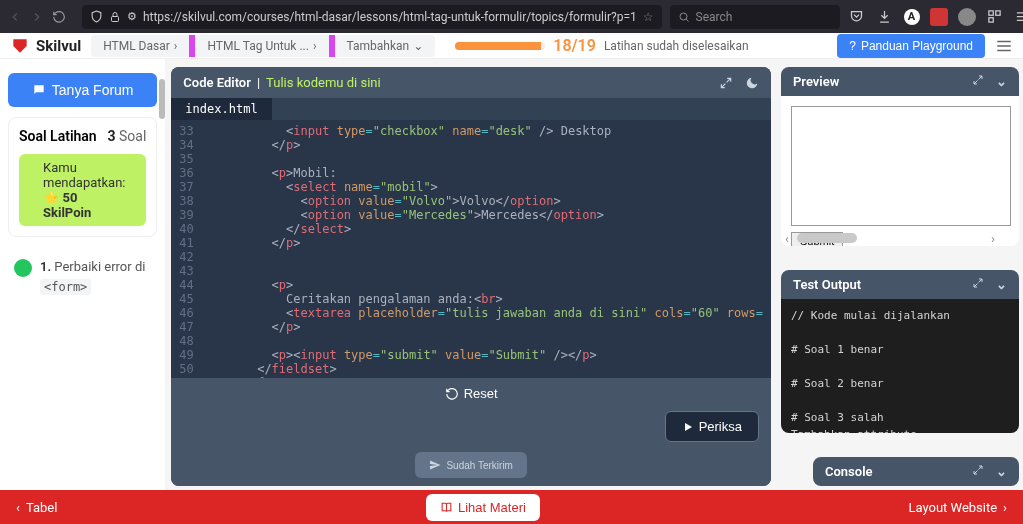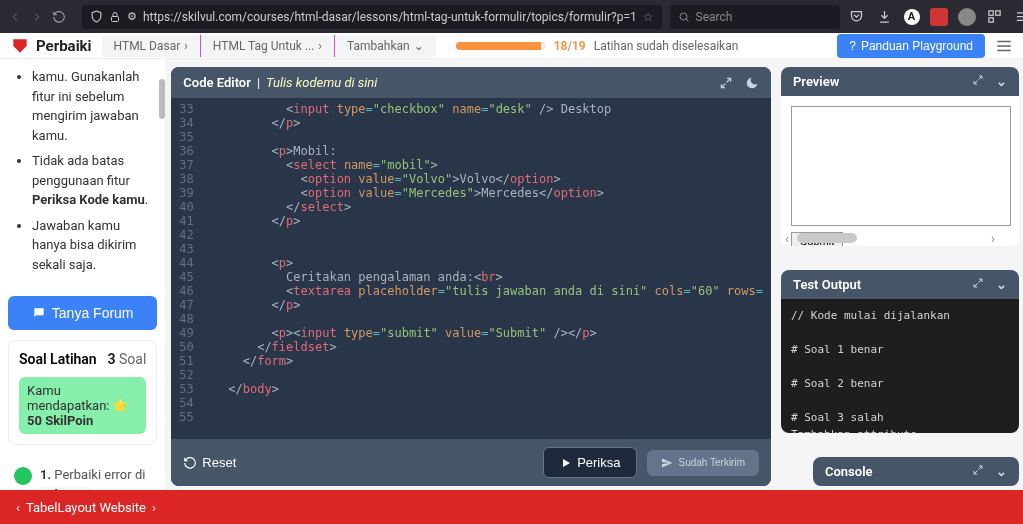--- a/index.html
+++ b/index.html
@@ -17,70 +17,70 @@
 .br-icons span { width: 18px; height: 18px; display: flex; align-items: center; justify-content: center; }
 .ext-icon { width: 16px; height: 16px; border-radius: 3px; }
 .ext-red { background: #d03535; }
 .ext-gray { background: #888; border-radius: 50%; }
 
 
 .app-header { background: #fff; height: 26px; display: flex; align-items: center; padding: 0 10px; gap: 10px; border-bottom: 1px solid #eee; }
 .logo { display: flex; align-items: center; gap: 6px; font-weight: 700; font-size: 15px; color: #222; }
 .logo-mark { width: 20px; height: 20px; }
 .breadcrumb-row { display: flex; align-items: center; gap: 0; }
-.crumb { background: #f3f4f6; padding: 4px 12px; font-size: 12px; color: #666; border-right: 1px solid #d946ef; display: flex; align-items: center; gap: 4px; }
+.crumb { background: #f3f4f6; padding: 4px 12px; font-size: 12px; color: #666; border-right: 6px solid #d946ef; display: flex; align-items: center; gap: 4px; }
 .crumb:first-child { border-radius: 4px 0 0 4px; }
 .crumb:last-child { border-radius: 0 4px 4px 0; border-right: none; }
 .progress-wrap { display: flex; align-items: center; gap: 8px; margin-left: 10px; }
 .progress-bar { width: 90px; height: 8px; background: #eee; border-radius: 4px; overflow: hidden; }
 .progress-fill { height: 100%; background: #fb923c; width: 95%; }
-.progress-text { font-size: 12px; color: #fb923c; font-weight: 600; }
+.progress-text { font-size: 16px; color: #fb923c; font-weight: 600; }
 .progress-label { font-size: 12px; color: #666; }
 .panduan-btn { margin-left: auto; background: #3b82f6; color: #fff; border: none; border-radius: 4px; padding: 5px 12px; font-size: 12px; display: flex; align-items: center; gap: 5px; }
 .hamburger { width: 18px; color: #666; }
 
 
 .main { display: flex; height: 431px; }
 .left-panel { width: 254px; background: #fff; overflow-y: auto; padding: 8px 8px 0; position: relative; }
 .scroll-thumb { position: absolute; right: 0; top: 20px; width: 6px; height: 40px; background: #bbb; border-radius: 3px; }
 .center-panel { flex: 1; display: flex; flex-direction: column; padding: 8px 6px 4px 6px; }
 .right-panel { width: 246px; display: flex; flex-direction: column; padding: 8px 4px 4px 4px; gap: 24px; }
 
 .instr-list { font-size: 13px; color: #333; line-height: 1.5; padding: 0 8px 10px; }
 .instr-list li { margin-left: 16px; margin-bottom: 6px; }
 .tanya-forum { width: 100%; background: #3b82f6; color: #fff; border: none; border-radius: 6px; padding: 9px; font-size: 14px; display: flex; align-items: center; justify-content: center; gap: 6px; margin: 6px 0 10px; }
 
 .card { background: #fff; border: 1px solid #eee; border-radius: 8px; padding: 10px; margin-bottom: 10px; }
 .soal-header { display: flex; justify-content: space-between; font-size: 14px; font-weight: 600; margin-bottom: 10px; }
 .soal-count { font-weight: 400; color: #666; }
 .soal-count b { color: #222; }
-.skil-poin { background: #86efac; border-radius: 6px; padding: 6px 8px; font-size: 13px; color: #333; }
+.skil-poin { background: #bef264; border-radius: 6px; padding: 6px 24px; font-size: 13px; color: #333; }
 
 .task-item { display: flex; gap: 8px; padding: 10px 6px; align-items: flex-start; font-size: 13px; color: #555; line-height: 1.5; }
 .task-num { font-weight: 600; color: #333; }
 .task-status { width: 18px; height: 18px; border-radius: 50%; flex-shrink: 0; margin-top: 2px; }
 .ok { background: #22c55e; }
 .task-body code { background: #f3f4f6; padding: 1px 4px; border-radius: 3px; font-family: monospace; font-size: 12px; }
 
 
 .editor-card { background: #334155; border-radius: 8px; overflow: hidden; display: flex; flex-direction: column; flex: 1; }
 .editor-hdr { background: #475569; color: #fff; padding: 8px 12px; display: flex; align-items: center; gap: 6px; font-size: 13px; }
 .editor-hdr .title { font-weight: 600; }
-.editor-hdr .sub { color: #fef9c3; font-style: italic; }
+.editor-hdr .sub { color: #bef264; }
 .hdr-icons { margin-left: auto; display: flex; gap: 12px; color: #cbd5e1; }
 .file-tab { background: #1e293b; color: #fff; padding: 4px 14px; font-size: 12px; font-family: monospace; width: fit-content; }
 .code-area { background: #293548; flex: 1; display: flex; font-family: Consolas, monospace; font-size: 12px; overflow: hidden; }
 .gutter { background: #293548; color: #626f85; padding: 4px 12px 4px 8px; text-align: right; line-height: 14px; }
 .code-lines { padding: 4px 8px; line-height: 14px; white-space: pre; color: #abb2bf; }
 .t-tag { color: #e06c75; }
 .t-attr { color: #d19a66; }
 .t-str { color: #98c379; }
 .t-op { color: #56b6c2; }
 
-.editor-ftr { background: #475569; padding: 8px 12px; display: flex; align-items: center; gap: 10px; }
+.editor-ftr { background: #475569; padding: 8px 12px; display: flex; align-items: center; gap: 10px; flex-direction: column; }
 .reset-btn { color: #fff; background: none; border: none; font-size: 13px; display: flex; align-items: center; gap: 5px; }
 .periksa-btn { margin-left: auto; background: #1e293b; color: #fff; border: 1px solid #64748b; border-radius: 6px; padding: 7px 16px; font-size: 13px; display: flex; align-items: center; gap: 5px; }
 .sudah-btn { background: #64748b; color: #cbd5e1; border: none; border-radius: 6px; padding: 7px 14px; font-size: 10px; display: flex; align-items: center; gap: 5px; }
 
 
 .r-card { background: #fff; border-radius: 8px; overflow: hidden; display: flex; flex-direction: column; }
 .r-hdr { background: #475569; color: #fff; padding: 7px 12px; display: flex; align-items: center; font-size: 13px; font-weight: 600; }
 .r-hdr .hdr-icons { color: #cbd5e1; }
 .preview-body { padding: 10px; height: 150px; position: relative; }
 .preview-box { border: 1px solid #999; width: 220px; height: 120px; margin-bottom: 6px;}
@@ -172,21 +172,21 @@
         </svg>
       </span>
   </div>
 </div>
 
 <div class="app-header">
   <div class="logo">
     <svg class="logo-mark" viewBox="0 0 24 24">
         <path fill="#dc2626" d="M4 4 L20 4 L20 12 L12 20 L4 12 Z"></path>
       </svg>
-    <span>Perbaiki</span>
+    <span>Skilvul</span>
   </div>
   <div class="breadcrumb-row">
     <div class="crumb">
         <span>HTML Dasar</span>
         <span>›</span>
       </div>
     <div class="crumb">
         <span>HTML Tag Untuk ...</span>
         <span>›</span>
       </div>
@@ -209,25 +209,20 @@
   <span class="hamburger">
       <svg width="18" height="18" viewBox="0 0 24 24" fill="none" stroke="currentColor" stroke-width="2">
         <path d="M3 6h18M3 12h18M3 18h18"></path>
       </svg>
     </span>
 </div>
 
 <div class="main">
   <div class="left-panel">
     <div class="scroll-thumb"></div>
-    <ul class="instr-list">
-      <li><span>kamu. Gunakanlah fitur ini sebelum mengirim jawaban kamu.</span></li>
-      <li>Tidak ada batas penggunaan fitur <b>Periksa Kode kamu</b>.</li>
-      <li><span>Jawaban kamu hanya bisa dikirim sekali saja.</span></li>
-    </ul>
     <button class="tanya-forum">
       <span>
           <svg width="14" height="14" viewBox="0 0 24 24" fill="currentColor">
             <path d="M4 4h16v12H7l-3 3V4z"></path>
           </svg>
         </span>
       <span>Tanya Forum</span>
     </button>
 
     <div class="card">
@@ -263,20 +258,21 @@
                 <path d="M4 20l7-7M20 4l-7 7M14 4h6v6M10 20H4v-6"></path>
               </svg>
             </span>
           <span>
               <svg width="14" height="14" viewBox="0 0 24 24" fill="currentColor">
                 <path d="M21 12.8A9 9 0 1 1 11.2 3a7 7 0 0 0 9.8 9.8z"></path>
               </svg>
             </span>
         </div>
       </div>
+      <div class="file-tab">index.html</div>
       <div class="code-area">
         <div class="gutter" id="gutter">33
 34
 35
 36
 37
 38
 39
 40
 41
@@ -410,17 +406,27 @@
       </div>
     </div>
   </div>
 </div>
 
 <div class="footer">
   <div class="ft-left">
     <span>‹</span>
     <span>Tabel</span>
   </div>
+  <div class="ft-center">
+    <button class="lihat-btn">
+      <span>
+          <svg width="13" height="13" viewBox="0 0 24 24" fill="none" stroke="currentColor" stroke-width="2">
+            <path d="M4 4h6a2 2 0 0 1 2 2v14a2 2 0 0 0-2-2H4V4zM20 4h-6a2 2 0 0 0-2 2v14a2 2 0 0 1 2-2h6V4z"></path>
+          </svg>
+        </span>
+      <span>Lihat Materi</span>
+    </button>
+  </div>
   <div class="ft-right">
     <span>Layout Website</span>
     <span>›</span>
   </div>
 </div>
 
 </body></html>

